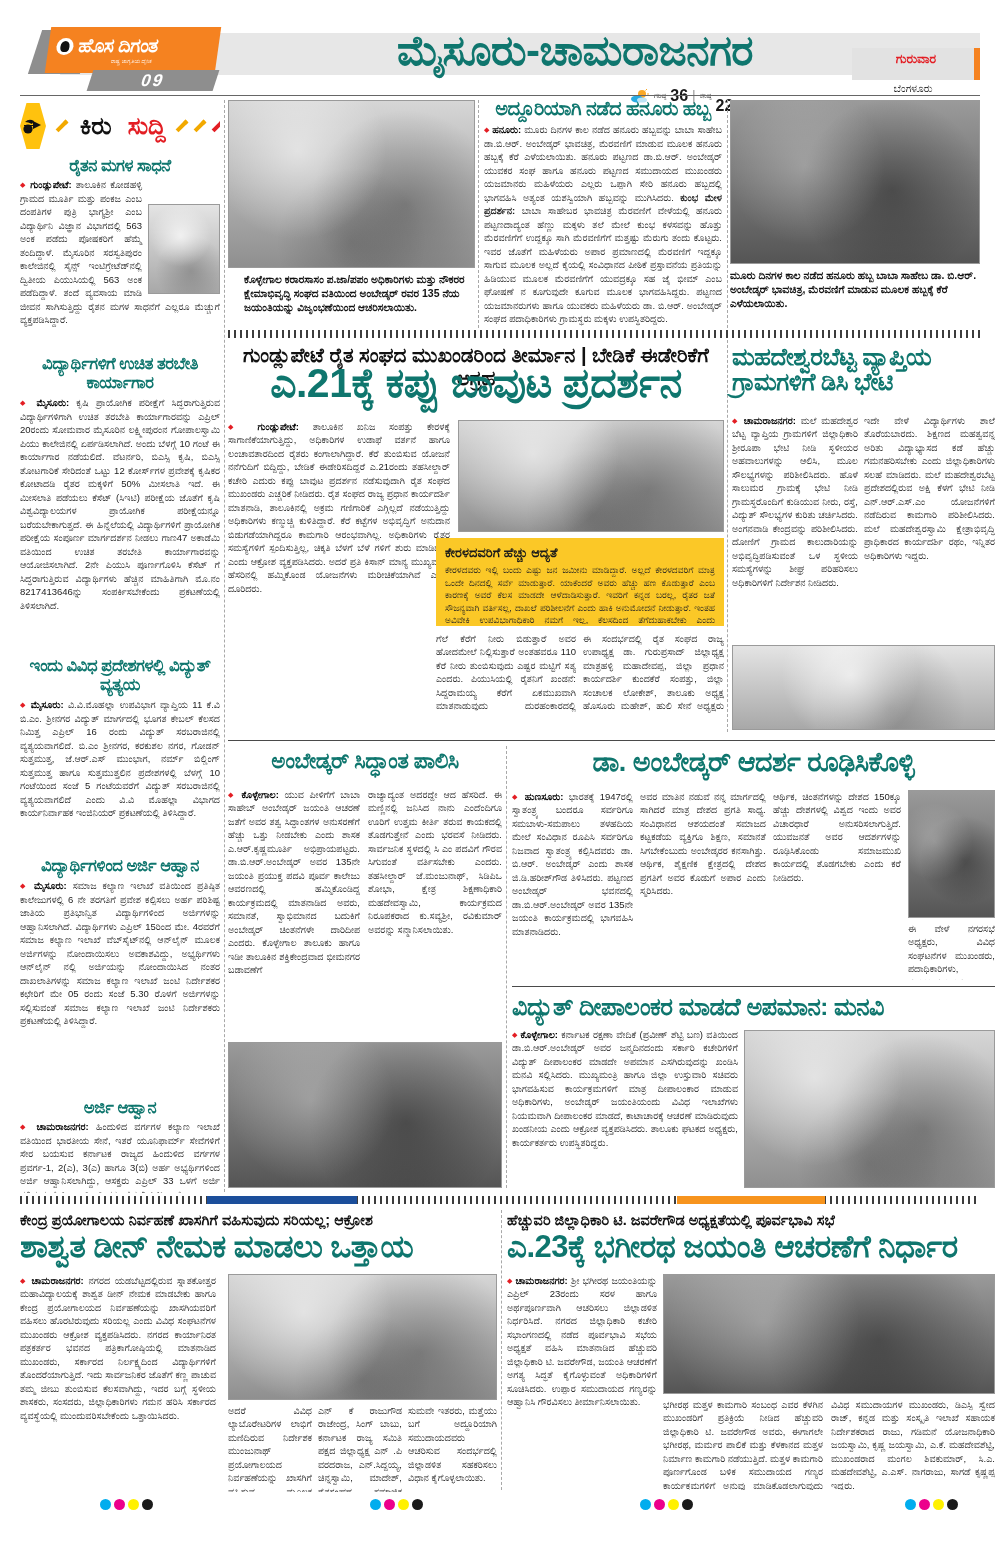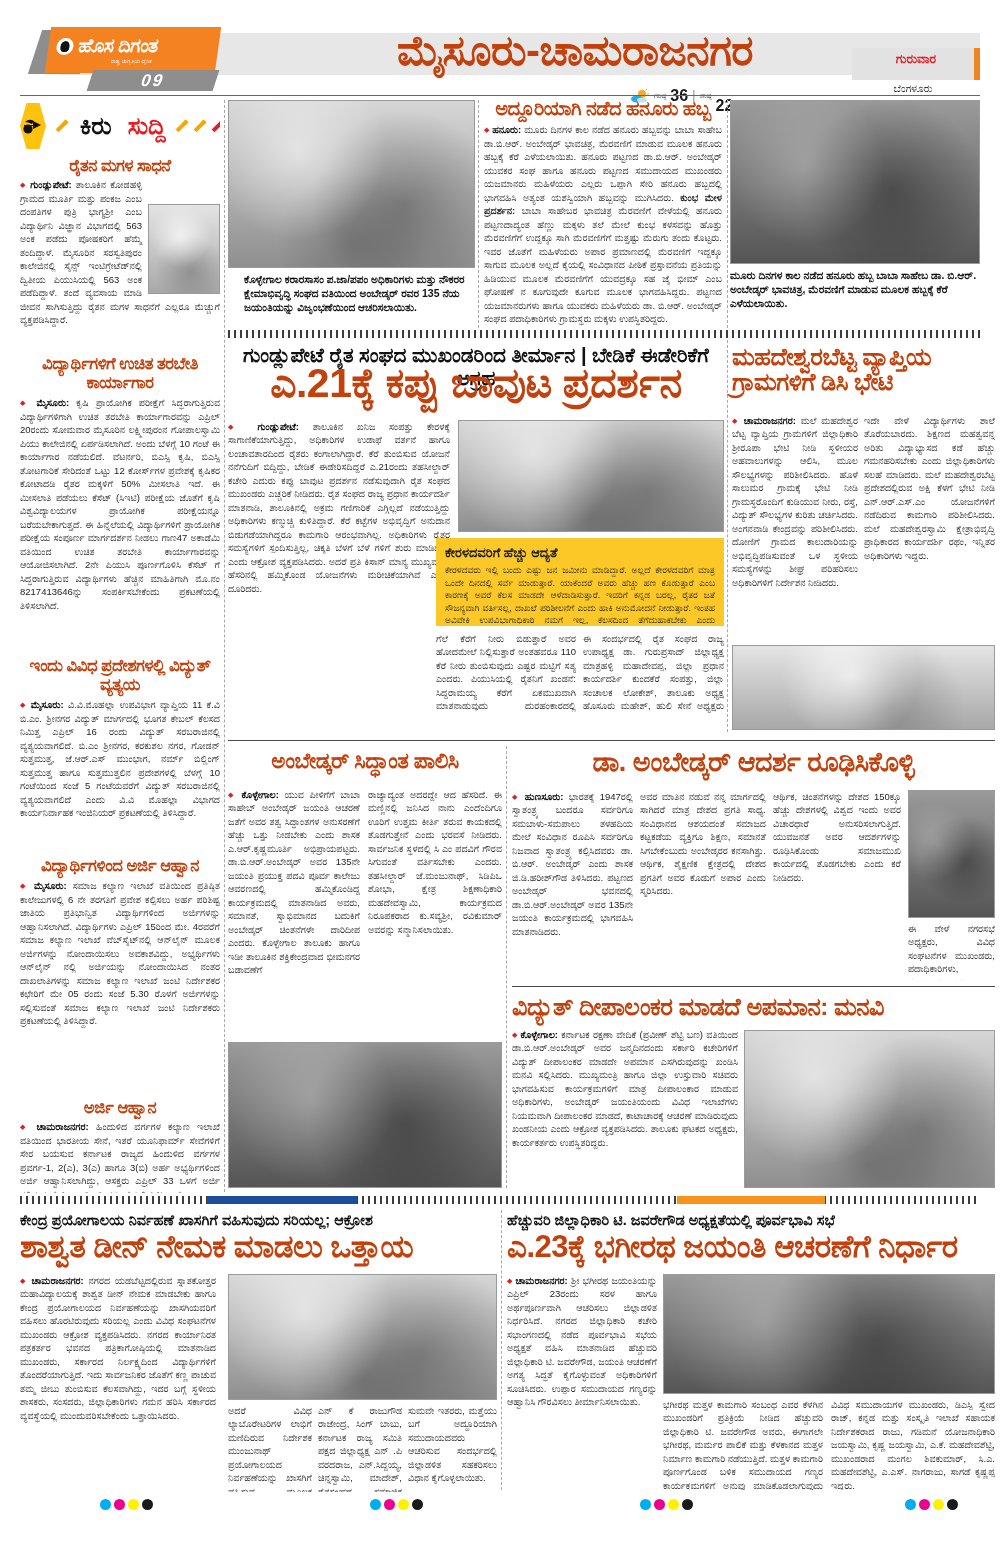--- a/index.html
+++ b/index.html
@@ -3,21 +3,21 @@
 <meta charset="utf-8">
 <style>
   html,body{margin:0;padding:0;background:#fff;}
   .page{position:relative;width:1000px;height:1544px;background:#ffffff;overflow:hidden;
         font-family:"Liberation Sans","DejaVu Sans",sans-serif;color:#1a1a1a;}
   .abs{position:absolute;}
   .body-sm{font-size:9.5px;line-height:1.42;text-align:justify;overflow:hidden;color:#222;}
   .body-xs{font-size:9px;line-height:1.4;text-align:justify;overflow:hidden;color:#222;}
   .dl{font-weight:bold;color:#000;}
   .dl::before{content:"◆ ";color:#e31e24;font-size:7px;vertical-align:1px;}
-  .headline{font-weight:bold;color:#c2410c;line-height:1.05;letter-spacing:-0.5px;}
+  .headline{font-weight:bold;color:#0f766e;line-height:1.05;letter-spacing:-0.5px;}
   .kicker{font-weight:bold;color:#111;}
   .cap{font-size:10.5px;font-weight:bold;line-height:1.35;color:#111;text-align:left;overflow:hidden;}
   .photo{border:1px solid #9a9a9a;box-sizing:border-box;
     background:
       radial-gradient(circle at 28% 30%, rgba(255,255,255,.55), transparent 42%),
       radial-gradient(circle at 72% 62%, rgba(0,0,0,.28), transparent 46%),
       radial-gradient(circle at 50% 85%, rgba(0,0,0,.18), transparent 40%),
       linear-gradient(180deg,#d6d6d6,#8f8f8f);}
   .photo.dark{background:
       radial-gradient(circle at 30% 40%, rgba(255,255,255,.25), transparent 40%),

